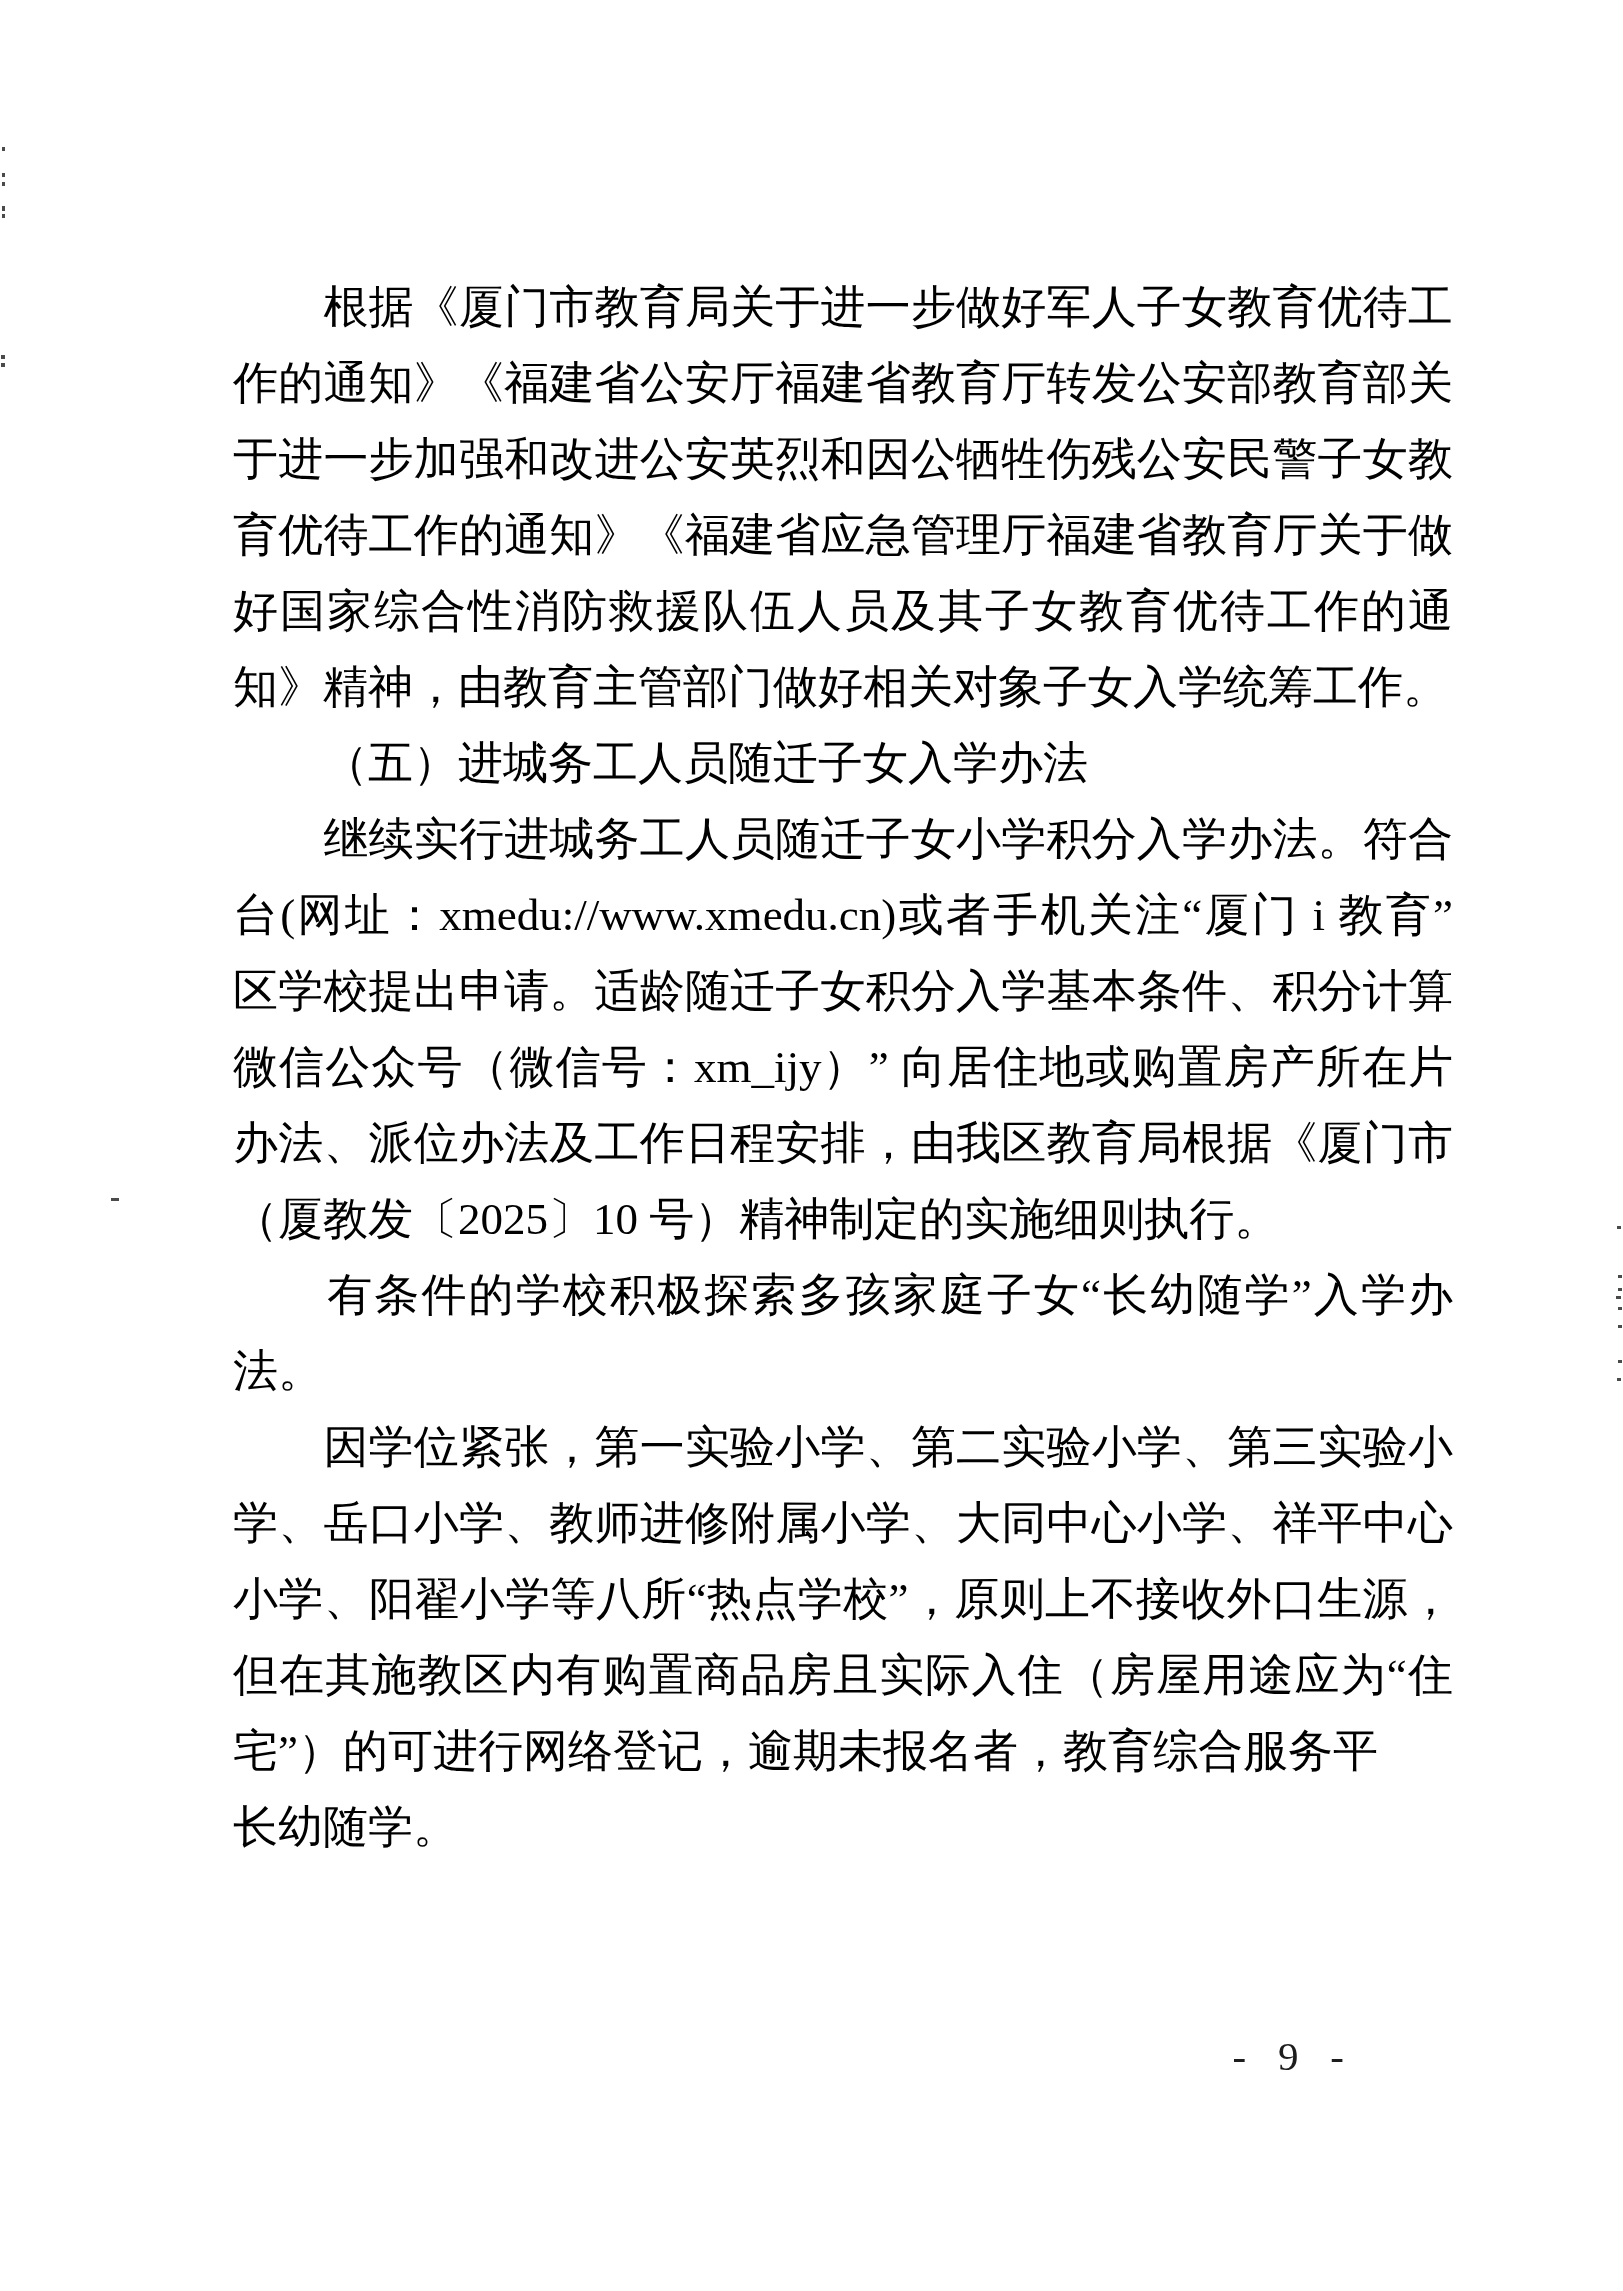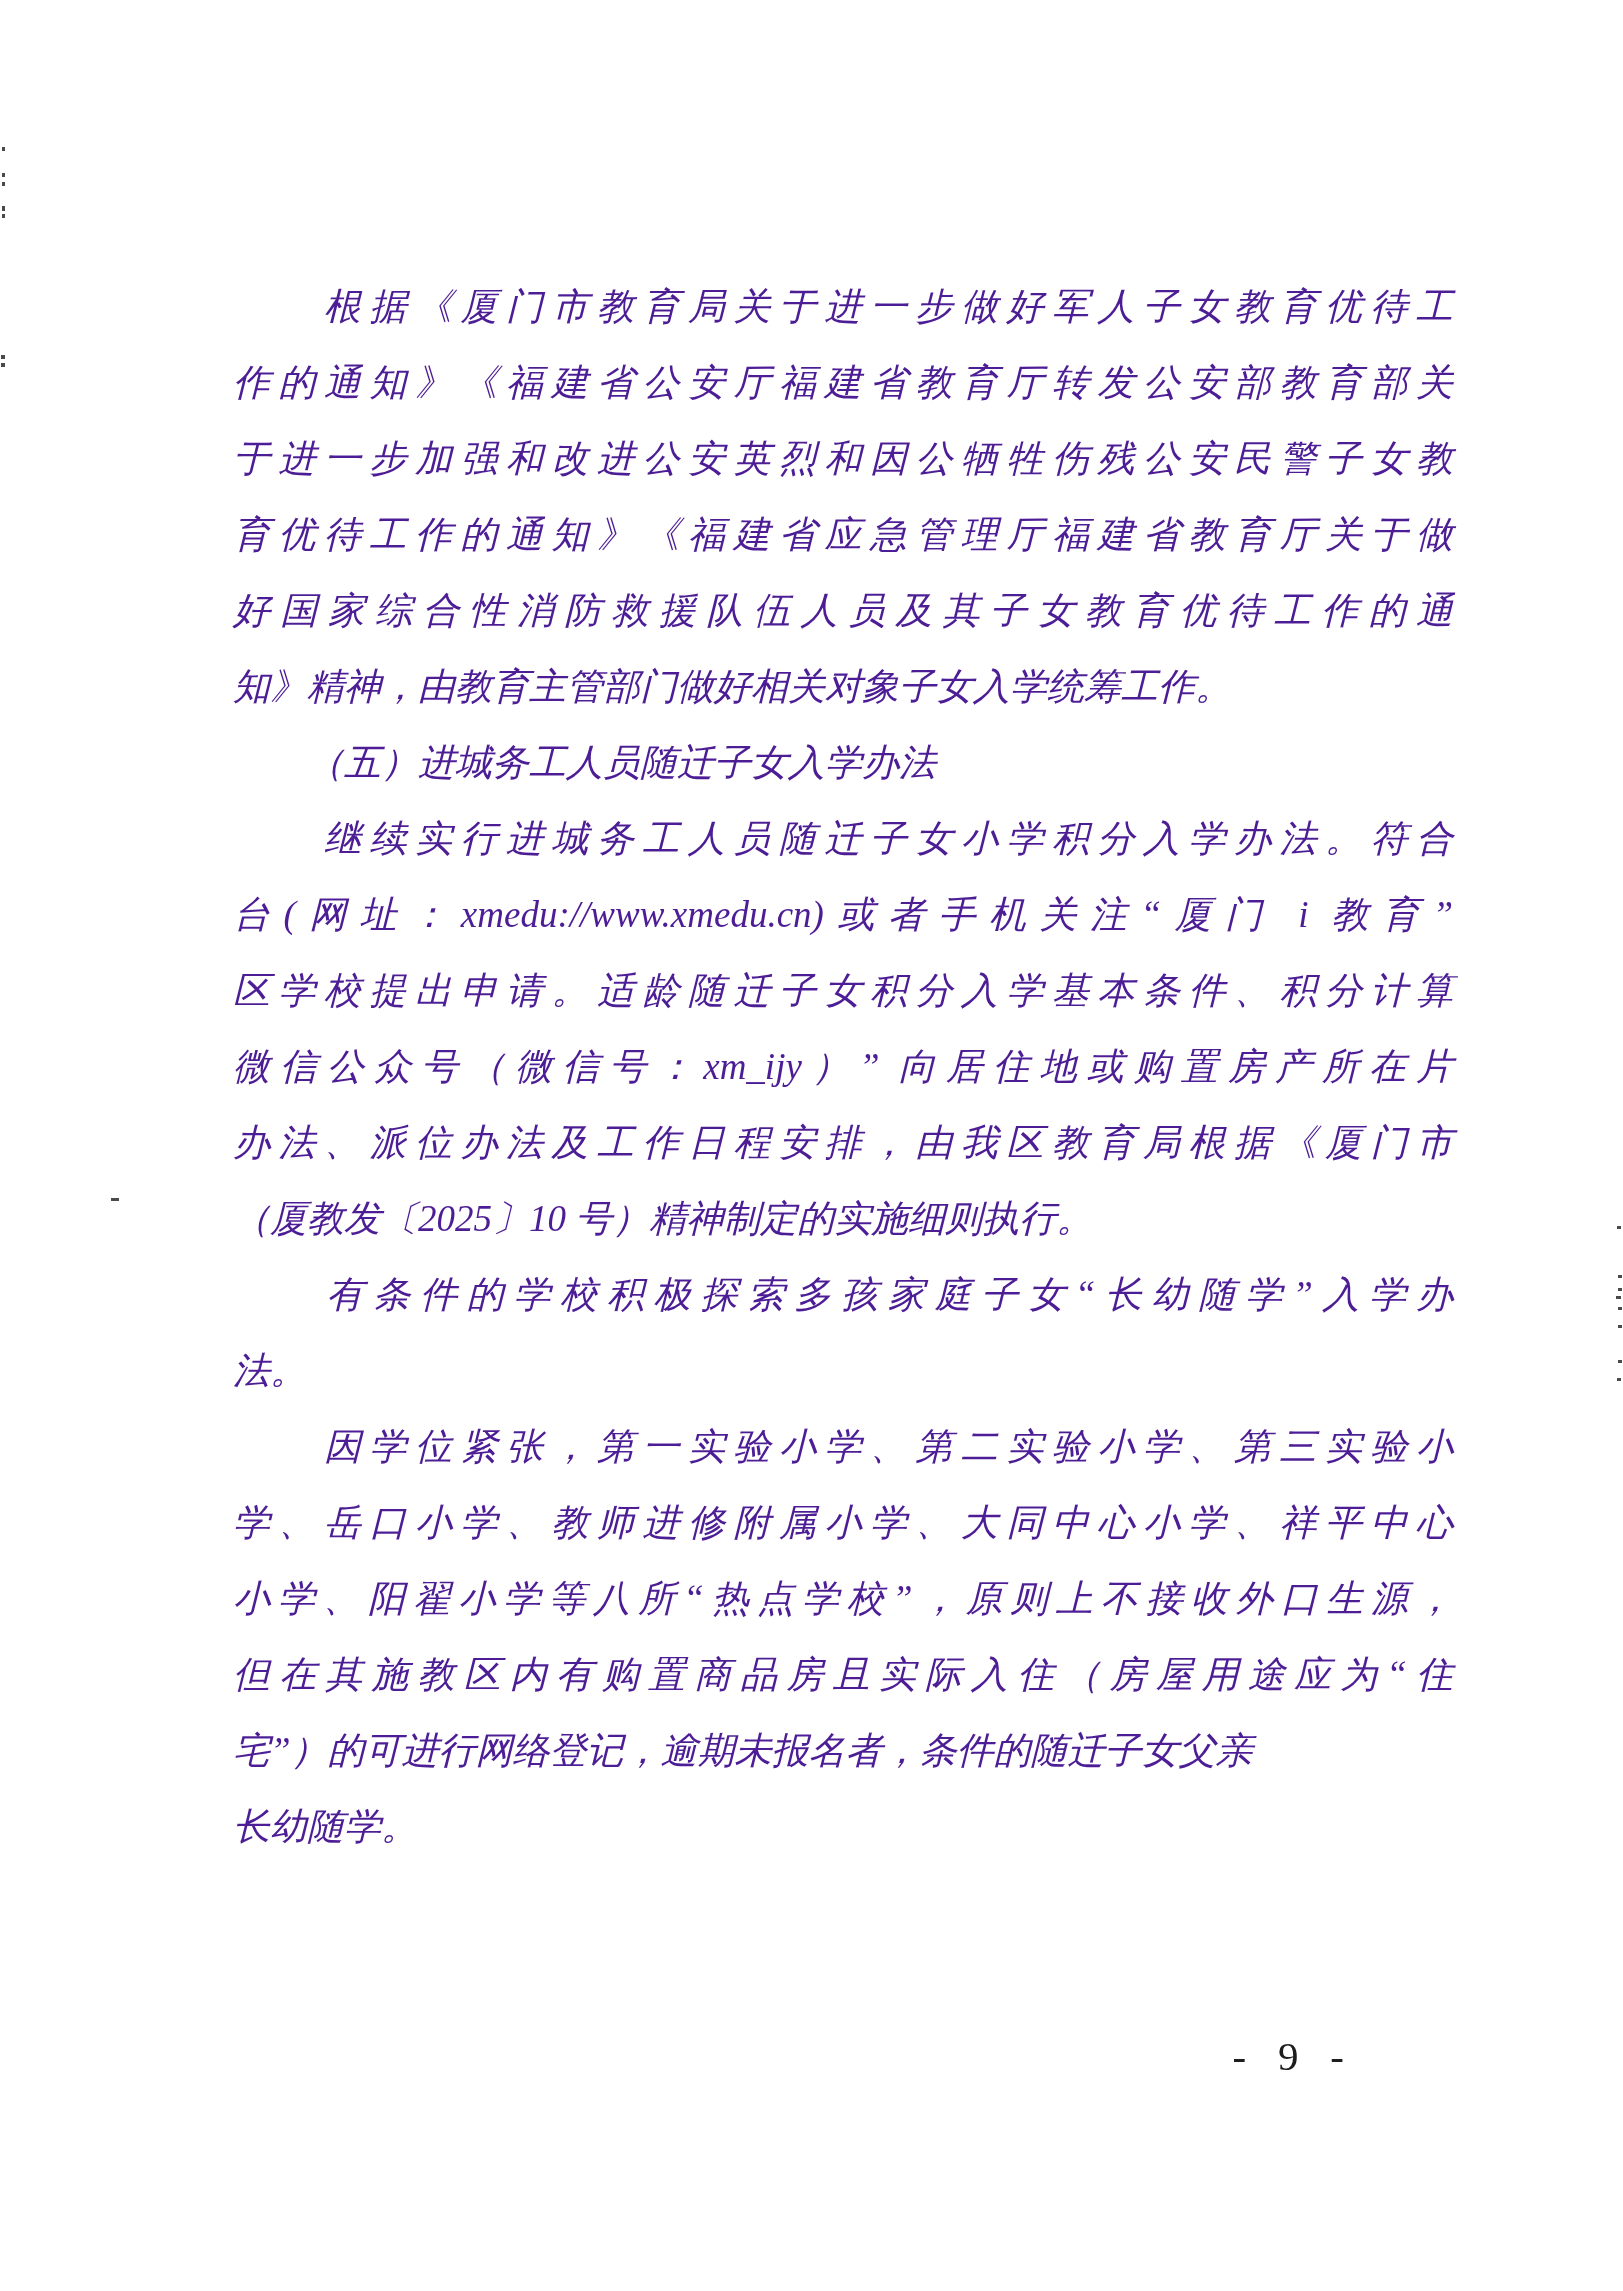--- a/index.html
+++ b/index.html
@@ -15,28 +15,27 @@
     overflow: hidden;
     font-family: "Liberation Serif", "DejaVu Serif", serif;
   }
   .textblock {
     position: absolute;
     left: 233px;
     top: 269px;
     width: 1220px;
   }
   .ln {
-    font-size: 37px;
+    font-size: 45px;
     line-height: 76px;
-    color: #4c1d95;
+    color: #000000;
     text-align: justify;
     text-align-last: justify;
     text-justify: distribute;
     font-weight: 400;
-    font-style: italic;
   }
   .ln-end {
     text-align-last: left;
   }
   .footer {
     position: absolute;
     top: 2031px;
     right: 277px;
     font-size: 41px;
     line-height: 51px;
@@ -67,21 +66,21 @@
     <div class="ln">区学校提出申请。适龄随迁子女积分入学基本条件、积分计算</div>
     <div class="ln">微信公众号（微信号：xm_ijy）” 向居住地或购置房产所在片</div>
     <div class="ln">办法、派位办法及工作日程安排，由我区教育局根据《厦门市</div>
     <div class="ln ln-end">（厦教发〔2025〕10 号）精神制定的实施细则执行。</div>
     <div class="ln">　　有条件的学校积极探索多孩家庭子女“长幼随学”入学办</div>
     <div class="ln ln-end">法。</div>
     <div class="ln">　　因学位紧张，第一实验小学、第二实验小学、第三实验小</div>
     <div class="ln">学、岳口小学、教师进修附属小学、大同中心小学、祥平中心</div>
     <div class="ln">小学、阳翟小学等八所“热点学校”，原则上不接收外口生源，</div>
     <div class="ln">但在其施教区内有购置商品房且实际入住（房屋用途应为“住</div>
-    <div class="ln ln-end">宅”）的可进行网络登记，逾期未报名者，条件的随迁子女父亲</div>
+    <div class="ln ln-end">宅”）的可进行网络登记，逾期未报名者，教育综合服务平</div>
     <div class="ln ln-end">长幼随学。</div>
   </div>
 
   <div class="footer">- 9 -</div>
 
   <div class="speck" style="left:2px; top:147px; width:2.9px; height:3.9px;"></div>
   <div class="speck" style="left:2px; top:173px; width:2.9px; height:3.9px;"></div>
   <div class="speck" style="left:2px; top:182px; width:2.9px; height:3.9px;"></div>
   <div class="speck" style="left:2px; top:206px; width:2.9px; height:4.9px;"></div>
   <div class="speck" style="left:2px; top:214px; width:2.9px; height:3.9px;"></div>

